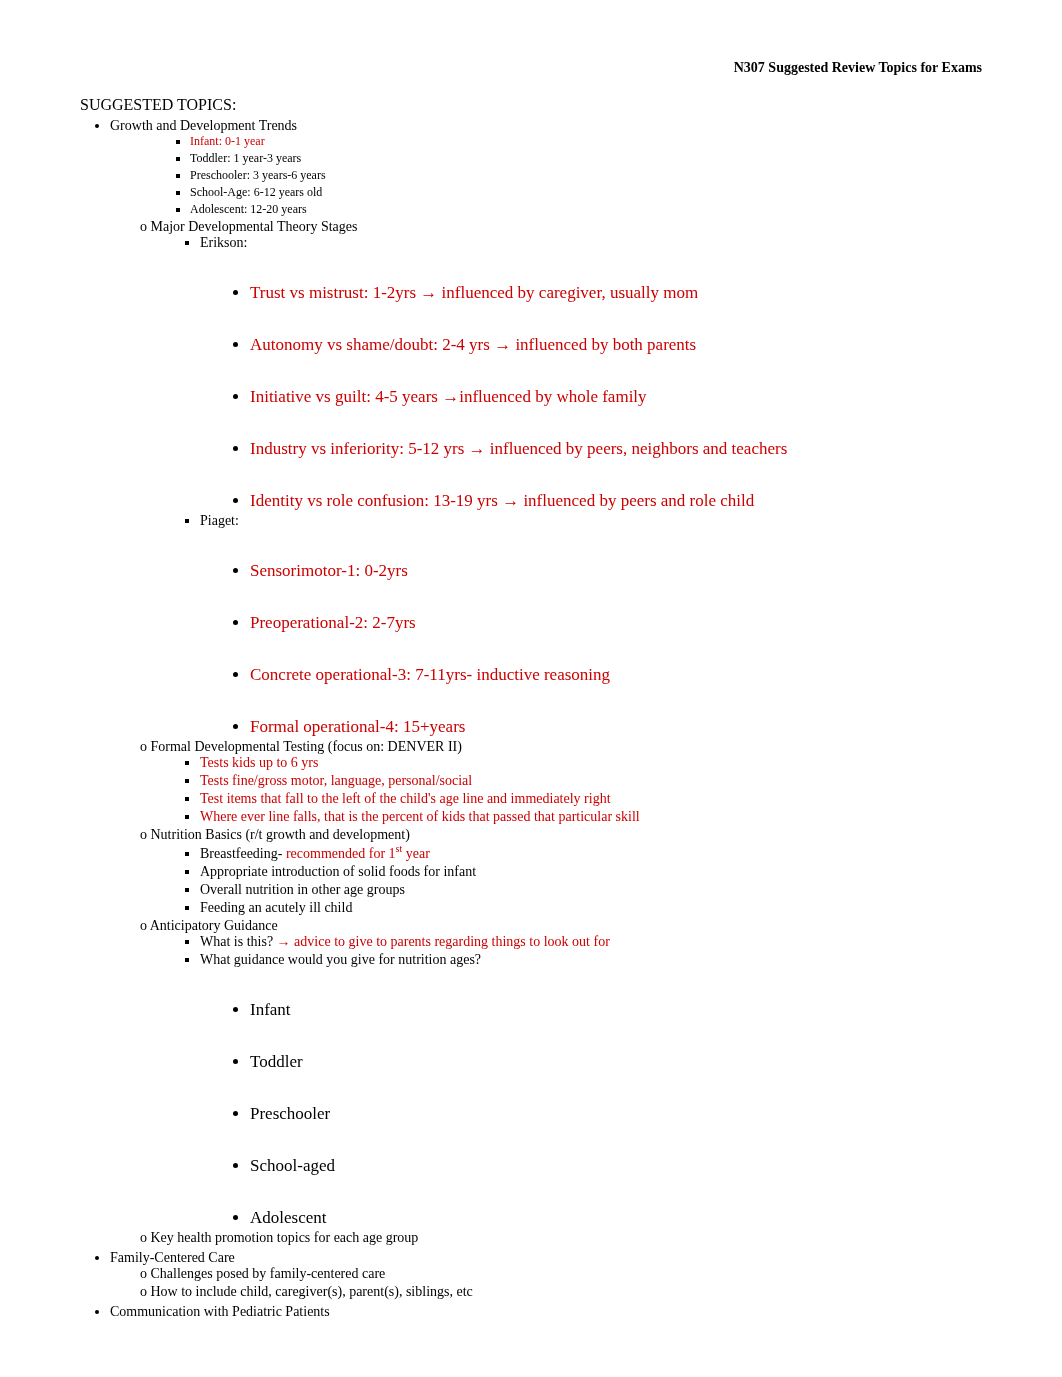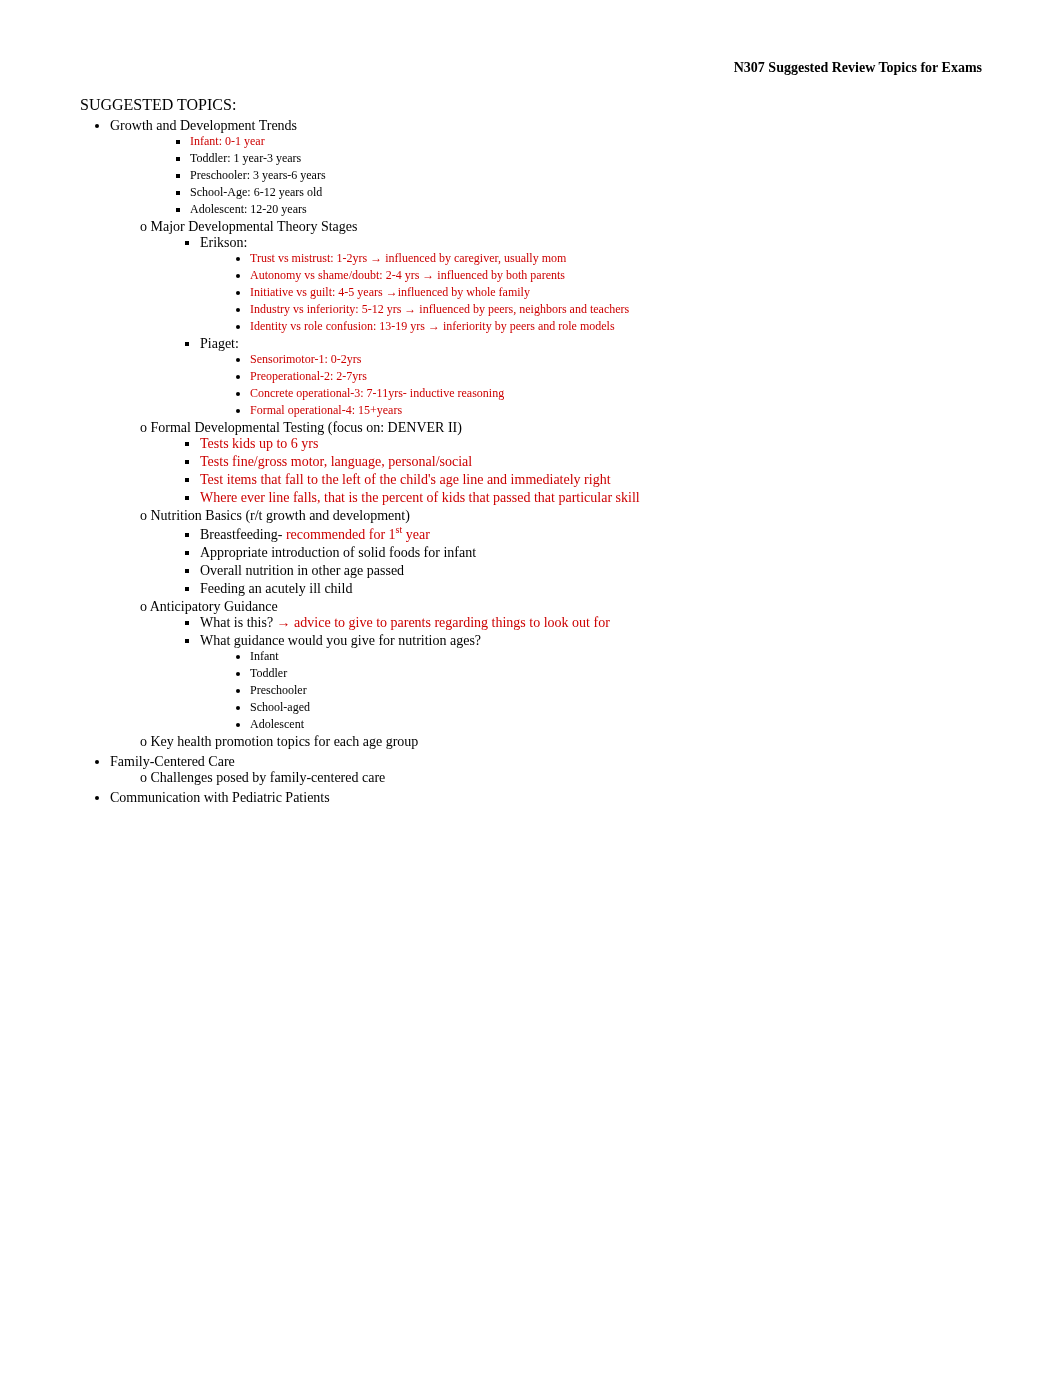--- a/index.html
+++ b/index.html
@@ -82,21 +82,22 @@
     }
 
     ul.disc-inner {
       list-style-type: disc;
       margin-left: 50px;
       padding-left: 0;
     }
 
     ul.disc-inner > li {
       margin-bottom: 2px;
-      font-size: 12px;
+      font-size: 17px;
+      margin-top: 32px;
     }
 
     .red {
       color: #cc0000;
     }
 
     .red-arrow {
       color: #cc0000;
     }
 
@@ -137,21 +138,21 @@
               <li>
                 <span class="red">Autonomy vs shame/doubt: 2-4 yrs </span><span class="red-arrow">→</span><span class="red"> influenced by both parents</span>
               </li>
               <li>
                 <span class="red">Initiative vs guilt: 4-5 years </span><span class="red-arrow">→</span><span class="red">influenced by whole family</span>
               </li>
               <li>
                 <span class="red">Industry vs inferiority: 5-12 yrs </span><span class="red-arrow">→</span><span class="red"> influenced by peers, neighbors and teachers</span>
               </li>
               <li>
-                <span class="red">Identity vs role confusion: 13-19 yrs </span><span class="red-arrow">→</span><span class="red"> inferiority by peers and role models</span>
+                <span class="red">Identity vs role confusion: 13-19 yrs </span><span class="red-arrow">→</span><span class="red"> influenced by peers and role child</span>
               </li>
             </ul>
           </li>
           <li>
             <span>Piaget:</span>
             <ul class="disc-inner">
               <li><span class="red">Sensorimotor-1: 0-2yrs</span></li>
               <li><span class="red">Preoperational-2: 2-7yrs</span></li>
               <li><span class="red">Concrete operational-3: 7-11yrs- inductive reasoning</span></li>
               <li><span class="red">Formal operational-4: 15+years</span></li>
@@ -168,21 +169,21 @@
           <li><span class="red">Test items that fall to the left of the child's age line and immediately right</span></li>
           <li><span class="red">Where ever line falls, that is the percent of kids that passed that particular skill</span></li>
         </ul>
       </li>
 
       <li>
         <span>Nutrition Basics (r/t growth and development)</span>
         <ul class="inner-square">
           <li><span>Breastfeeding- </span><span class="red">recommended for 1<sup>st</sup> year</span></li>
           <li><span>Appropriate introduction of solid foods for infant</span></li>
-          <li><span>Overall nutrition in other age passed</span></li>
+          <li><span>Overall nutrition in other age groups</span></li>
           <li><span>Feeding an acutely ill child</span></li>
         </ul>
       </li>
 
       <li>
         <span>Anticipatory Guidance</span>
         <ul class="inner-square">
           <li>
             <span>What is this? </span><span class="red-arrow">→</span><span class="red"> advice to give to parents regarding things to look out for</span>
           </li>
@@ -202,19 +203,20 @@
       <li>
         <span>Key health promotion topics for each age group</span>
       </li>
     </ul>
   </li>
 
   <li>
     <span>Family-Centered Care</span>
     <ul class="circle-sub">
       <li><span>Challenges posed by family-centered care</span></li>
+      <li><span>How to include child, caregiver(s), parent(s), siblings, etc</span></li>
     </ul>
   </li>
 
   <li>
     <span>Communication with Pediatric Patients</span>
   </li>
 </ul>
 
 </body></html>

